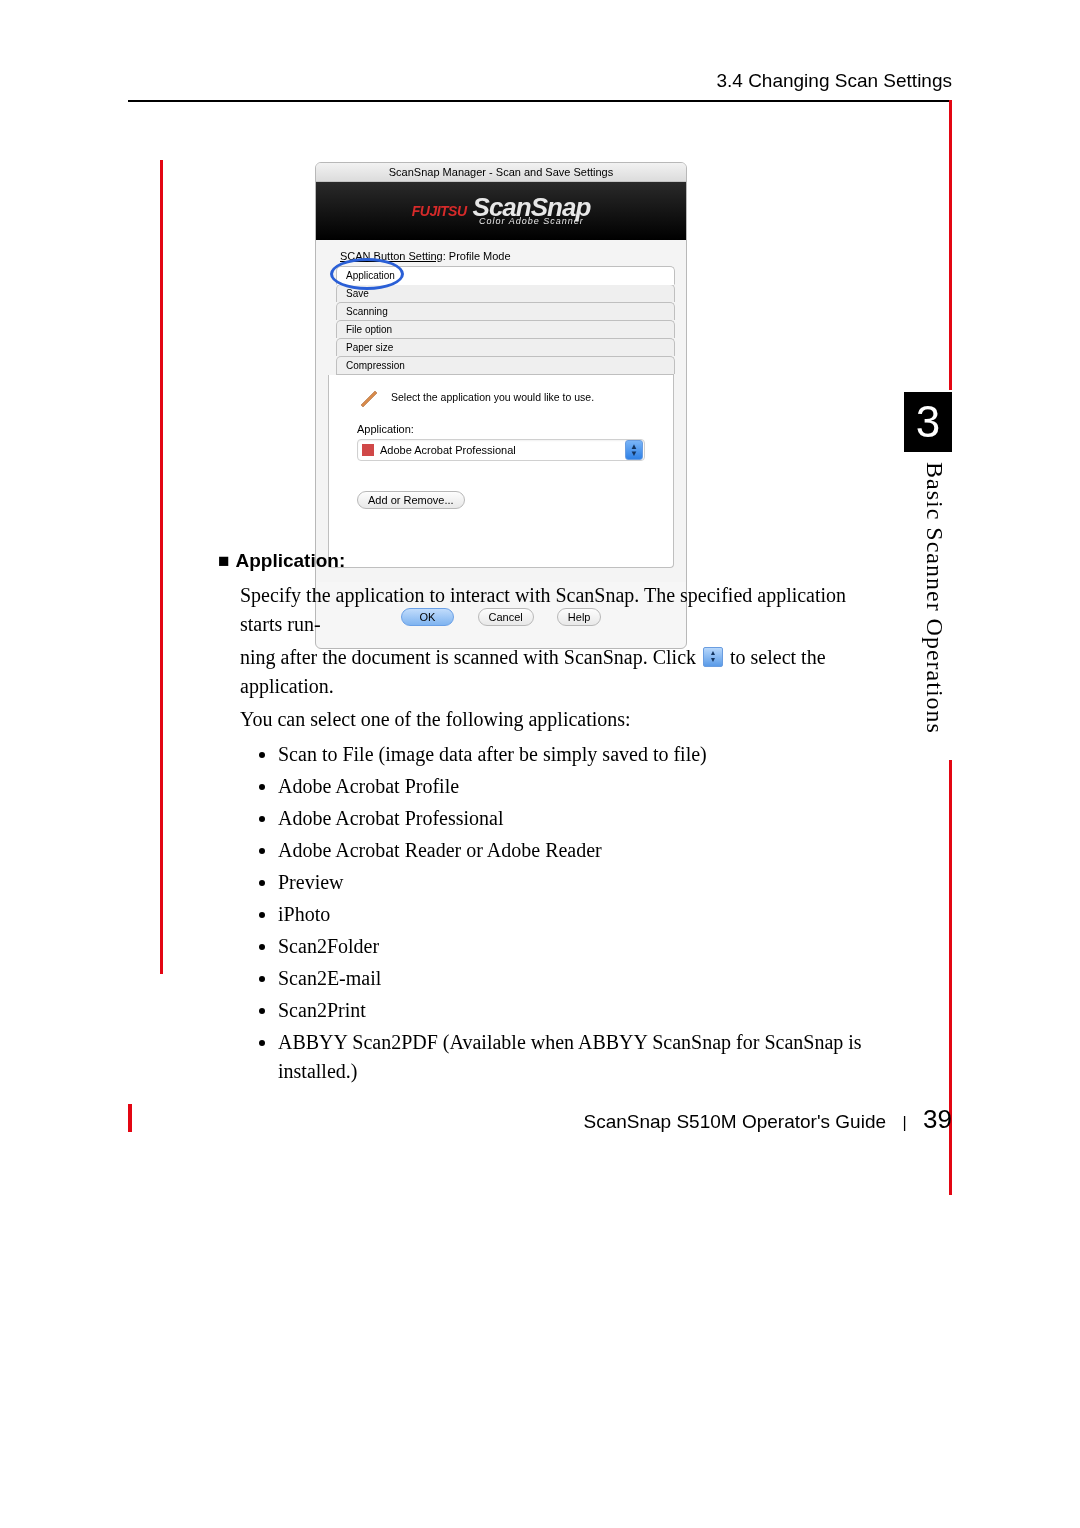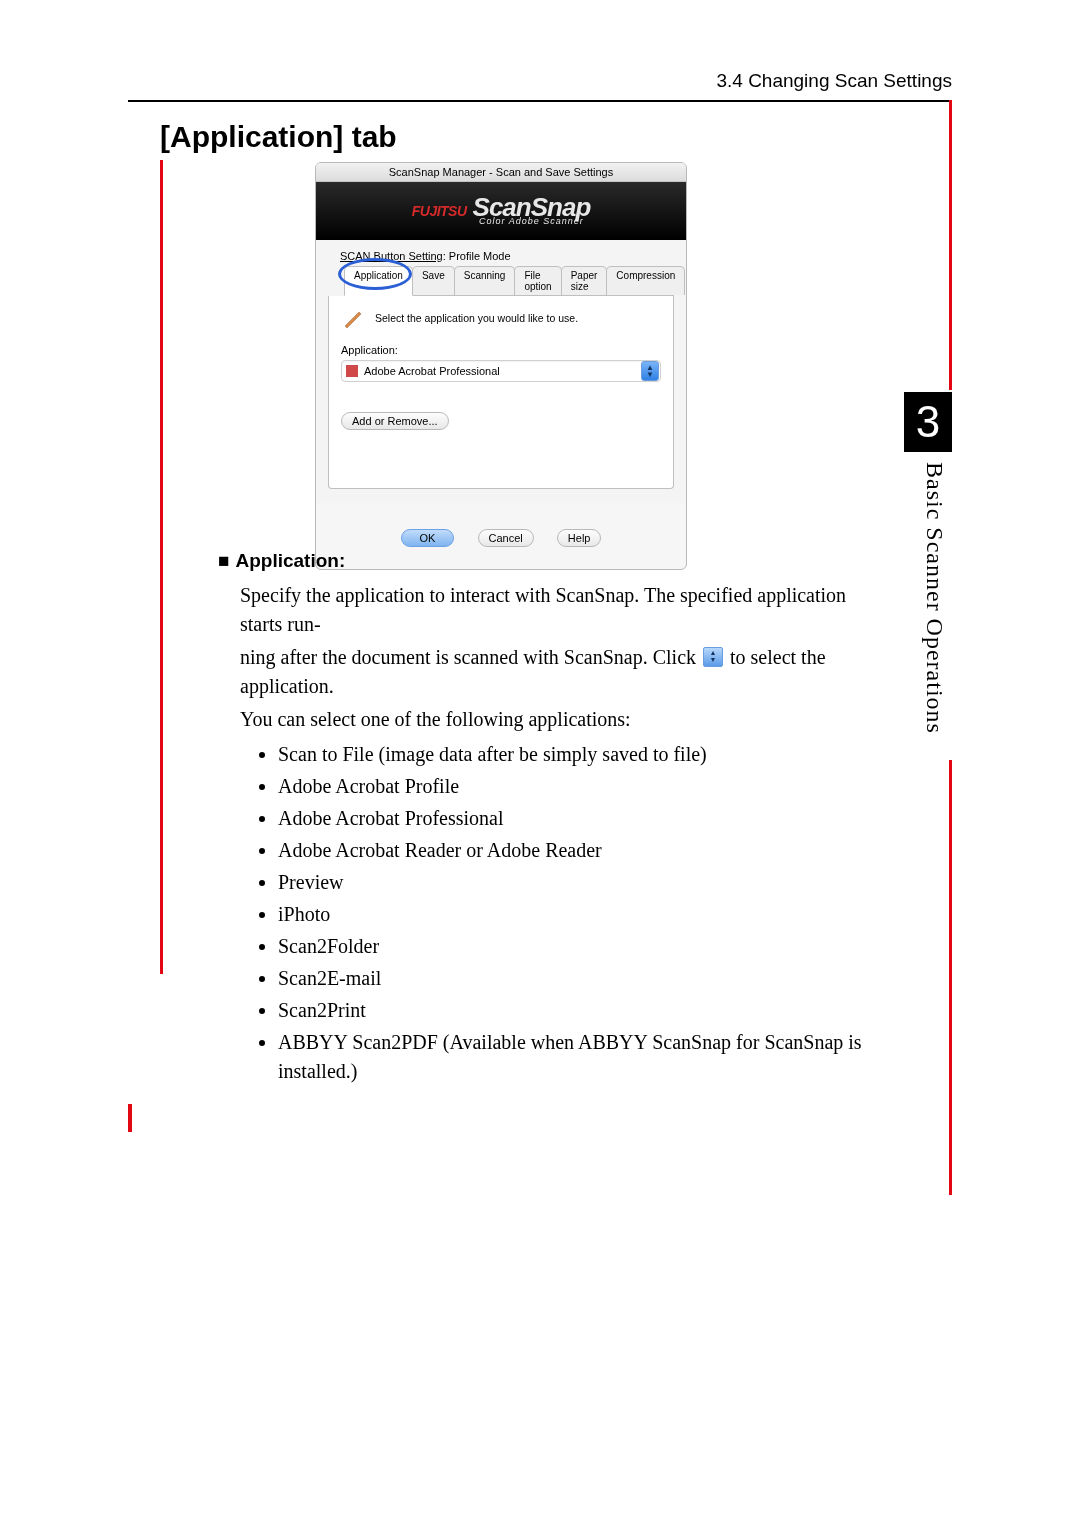--- a/index.html
+++ b/index.html
@@ -101,22 +101,23 @@
   .mode-line {
     font-size: 11px;
     margin: 2px 12px 4px;
   }
   .mode-line u { text-decoration: underline; }
   .tabs-row {
     display: flex;
     align-items: stretch;
     border-bottom: 1px solid #bfbfbf;
     font-size: 10px;
-    margin-left: 16px;
+    margin-left: 8px;
     position: relative;
+    flex-direction: column;
   }
   .tab {
     padding: 3px 9px;
     border: 1px solid #bfbfbf;
     border-bottom: none;
     background: #efefef;
     border-top-left-radius: 5px;
     border-top-right-radius: 5px;
     margin-right: -1px;
     position: relative;
@@ -136,21 +137,21 @@
     height: 26px;
     border: 3px solid #2a5fd6;
     border-radius: 50%;
     pointer-events: none;
     z-index: 5;
   }
   .tab-content {
     background: #fff;
     border: 1px solid #bfbfbf;
     border-top: none;
-    padding: 10px 12px 12px;
+    padding: 10px 28px 12px;
     min-height: 170px;
     border-bottom-left-radius: 4px;
     border-bottom-right-radius: 4px;
   }
   .hint-row { display: flex; align-items: center; gap: 10px; margin-bottom: 14px; }
   .pen-icon {
     width: 24px; height: 24px;
     display: inline-block;
   }
   .hint-text { font-size: 10.5px; }
@@ -304,21 +305,20 @@
   }
 </style>
 </head>
 <body>
 
 <div class="page">
 
   <div class="header-area">3.4 Changing Scan Settings</div>
   <div class="header-rule"></div>
 
-  <div class="heading">[Application] tab</div>
 
   <div class="red-bar-left" style="top:160px; height:814px;"></div>
 
   <div class="screenshot-shell">
     <div class="ss-titlebar">ScanSnap Manager - Scan and Save Settings</div>
     <div class="ss-banner">
       <span class="fujitsu">FUJITSU</span><span class="snap">
         <span>ScanSnap</span>
         <small>Color Adobe Scanner</small>
       </span>
@@ -385,14 +385,19 @@
       <li>ABBYY Scan2PDF (Available when ABBYY ScanSnap for ScanSnap is installed.)</li>
     </ul>
   </div>
 
   <div class="red-bar-right" style="top:100px; height:290px;"></div>
   <div class="chapter-box">3</div>
   <div class="chapter-text">Basic Scanner Operations</div>
   <div class="red-bar-right" style="top:760px; height:680px;"></div>
 
   <div class="footer-tick"></div>
+  <div class="footer">
+    <span class="guide">ScanSnap  S510M Operator's Guide</span>
+    <span class="sep">|</span>
+    <span class="page-num">39</span>
+  </div>
 
 </div>
 
 </body></html>

